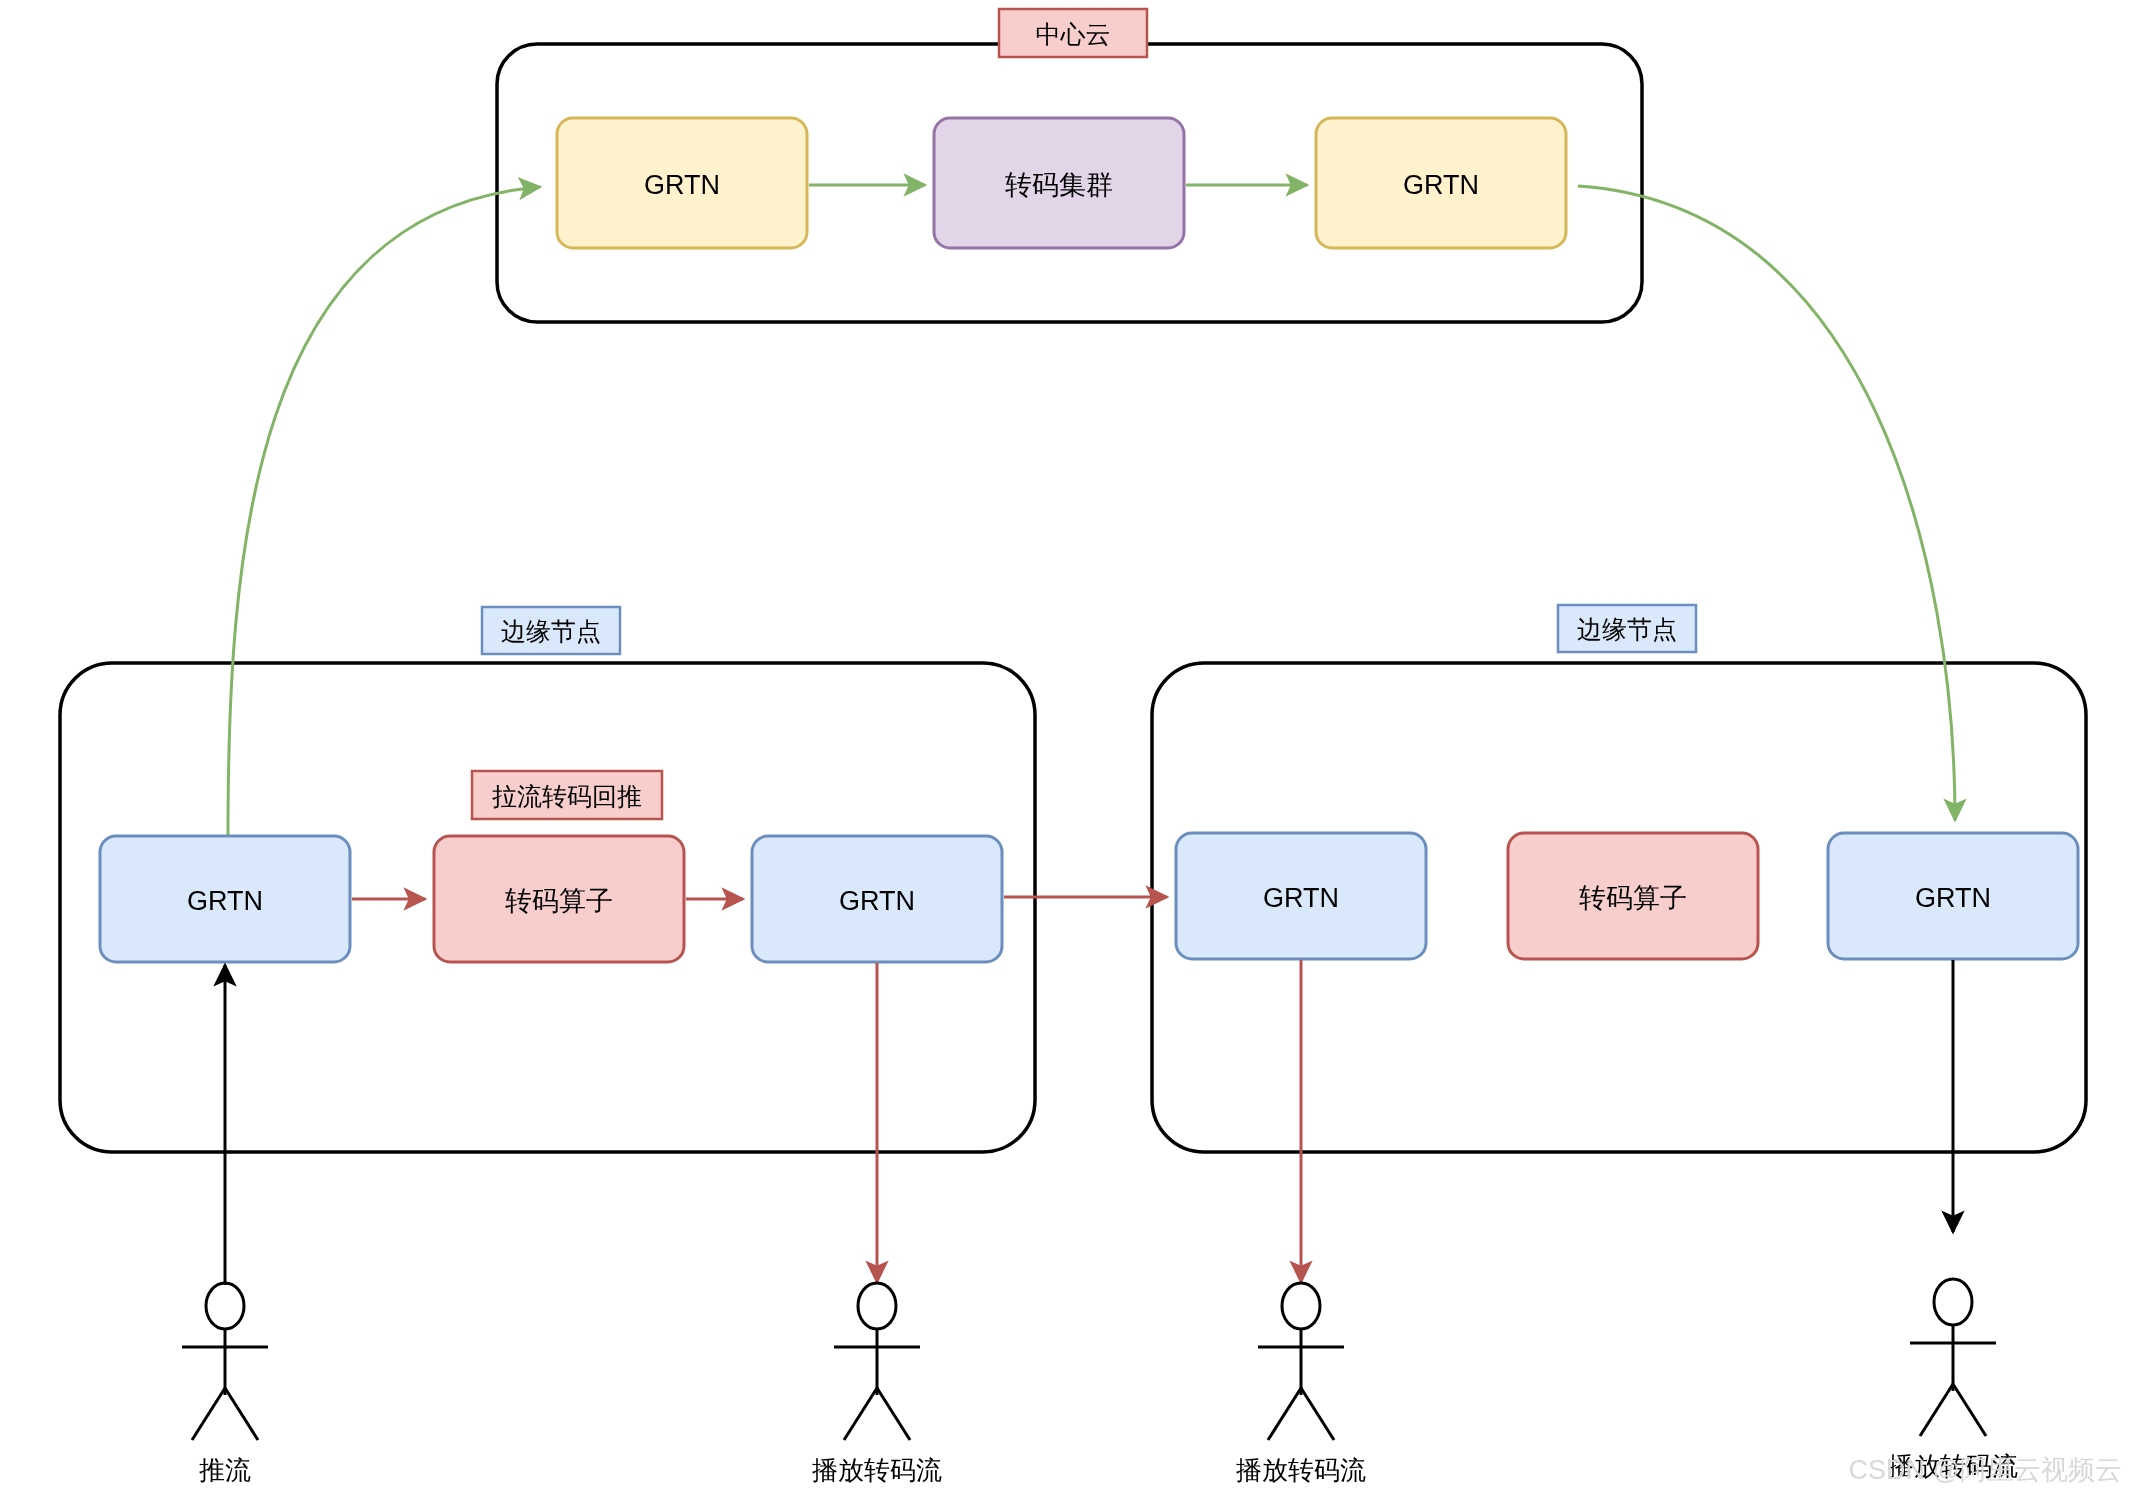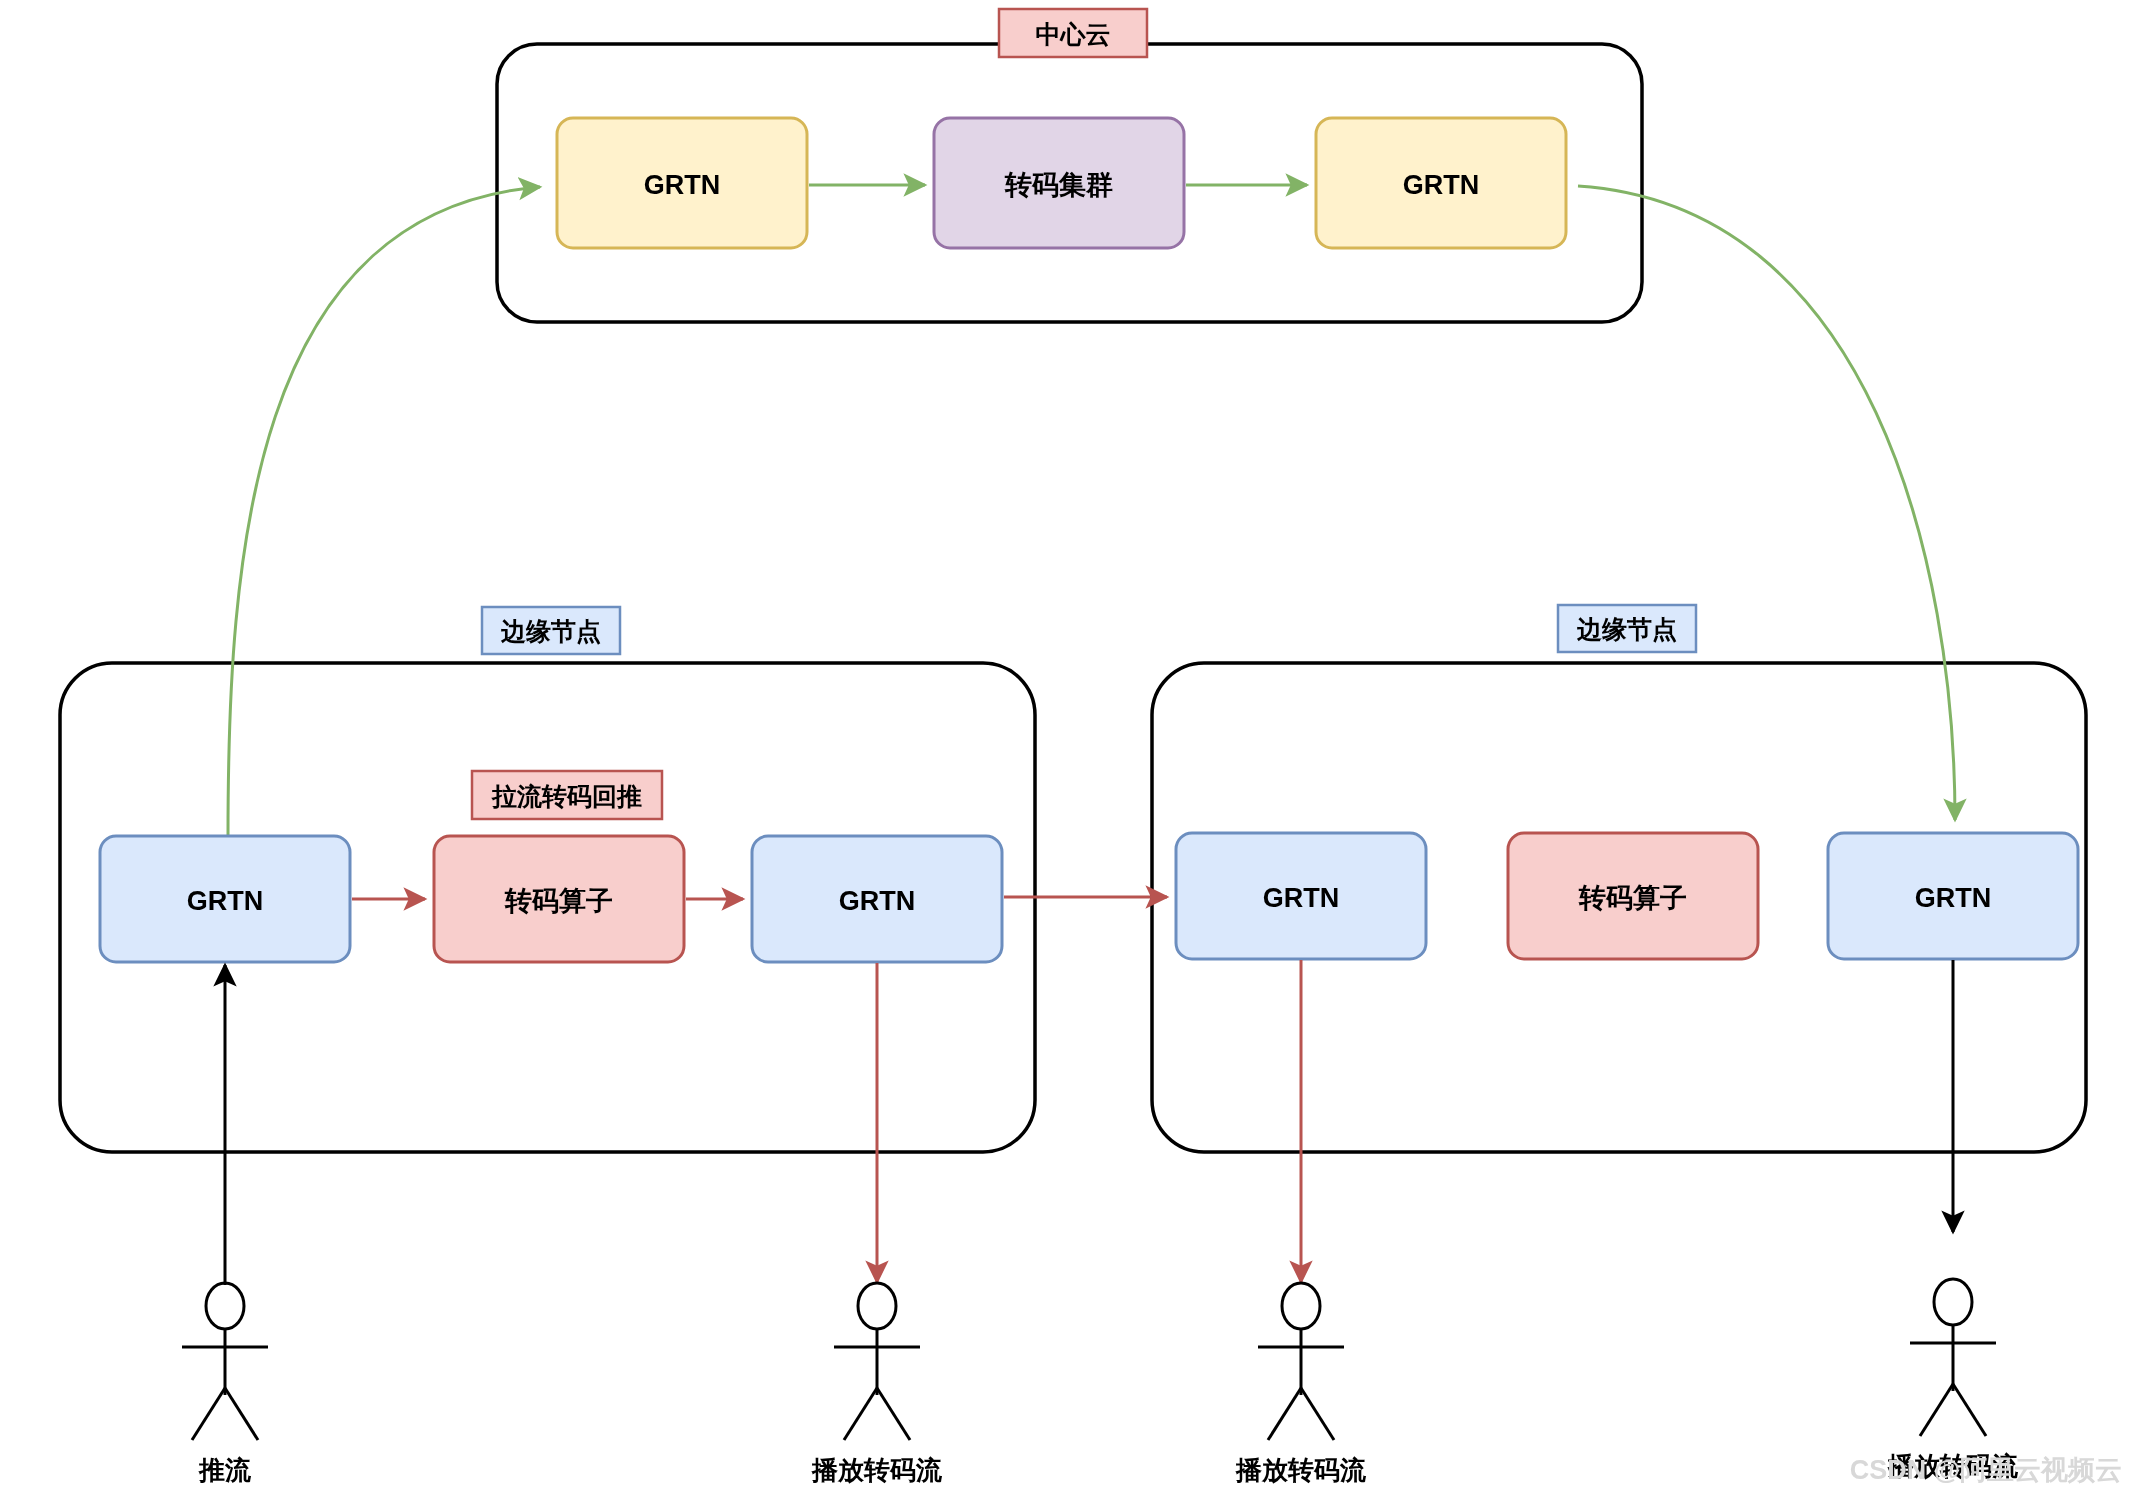--- a/index.html
+++ b/index.html
@@ -13,21 +13,20 @@
     position: relative;
     font-family: "Liberation Sans", "DejaVu Sans", sans-serif;
     overflow: hidden;
   }
   #diagram-root {
     position: absolute;
     left: 0;
     top: 0;
     width: 1905px;
     height: 1494px;
-    font-weight: bold;
   }
   svg.canvas {
     display: block;
     width: 2148px;
     height: 1494px;
   }
   .node-rect {
     stroke-width: 3;
   }
   .group-rect {

